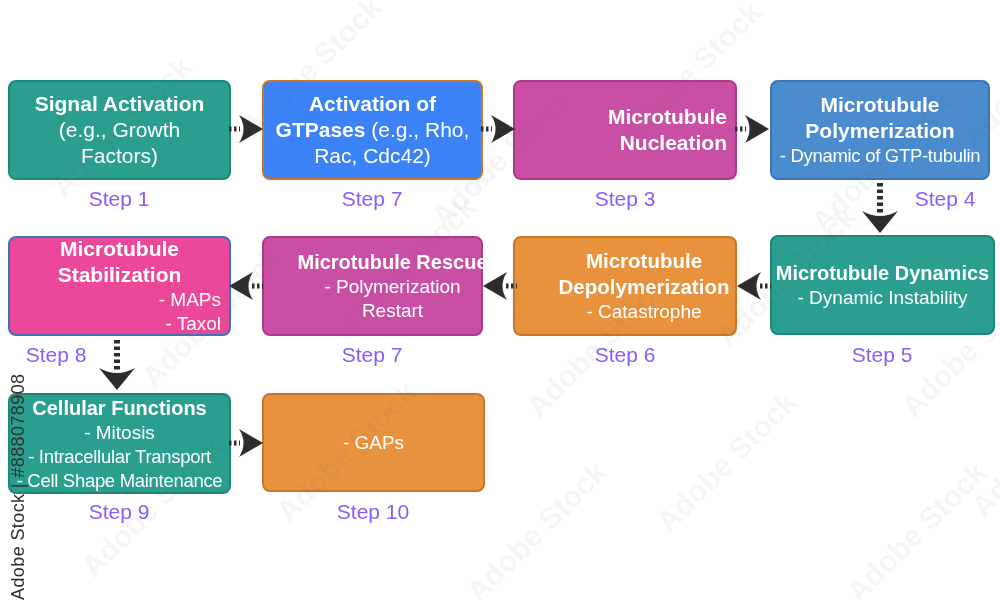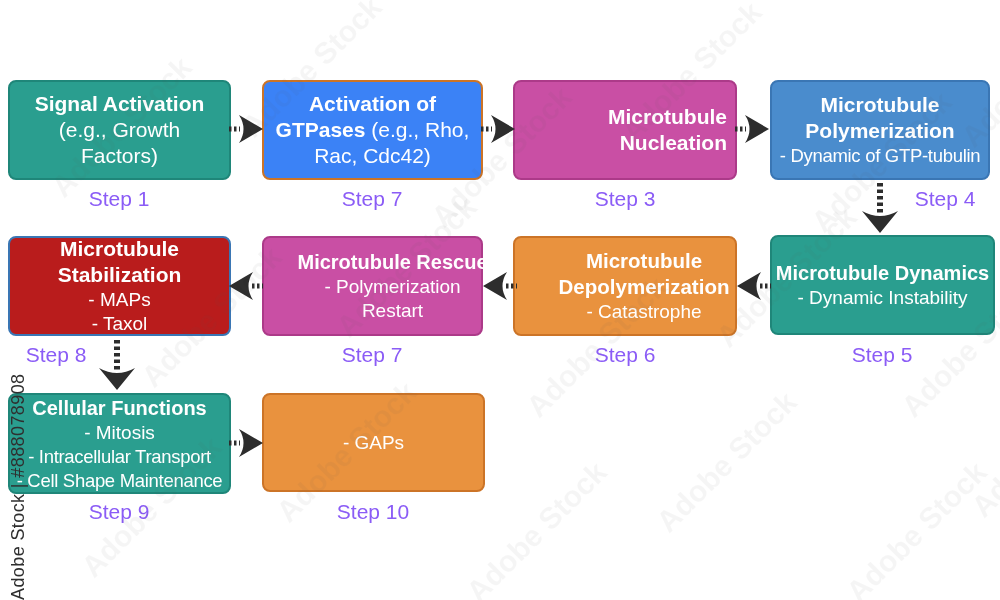--- a/index.html
+++ b/index.html
@@ -68,21 +68,21 @@
   <div class="box" style="left: 513px; top: 236px; width: 224px; height: 100px; background-color: rgb(233, 146, 62); border-color: rgb(204, 116, 39); padding-left: 46px;">
     <div class="title" style="font-size:20.5px">Microtubule Depolymerization</div>
     <div class="detail">- Catastrophe</div>
   </div>
 
   <div class="box" style="left: 262px; top: 236px; width: 221px; height: 100px; background-color: rgb(201, 79, 164); border-color: rgb(172, 58, 137); padding-left: 48px;">
     <div class="title nw" style="font-size:20px">Microtubule Rescue</div>
     <div class="detail" style="max-width:160px">- Polymerization Restart</div>
   </div>
 
-  <div class="box" style="left: 8px; top: 236px; width: 223px; height: 100px; background-color: #b91c1c; border-color: rgb(58, 118, 180);">
+  <div class="box" style="left: 8px; top: 236px; width: 223px; height: 100px; background-color: #ec4899; border-color: rgb(58, 118, 180); align-items: flex-end;">
     <div class="title">Microtubule Stabilization</div>
     <div class="detail">- MAPs</div>
     <div class="detail">- Taxol</div>
   </div>
 
   <div class="box" style="left: 8px; top: 393px; width: 223px; height: 101px; padding: 2px 4px; background-color: rgb(42, 158, 143); border-color: rgb(31, 134, 121);">
     <div class="title nw" style="font-size:20px">Cellular Functions</div>
     <div class="detail">- Mitosis</div>
     <div class="detail sm">- Intracellular Transport</div>
     <div class="detail sm">- Cell Shape Maintenance</div>

